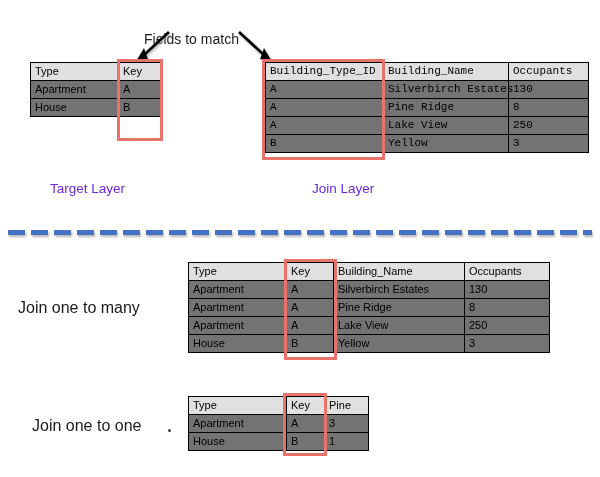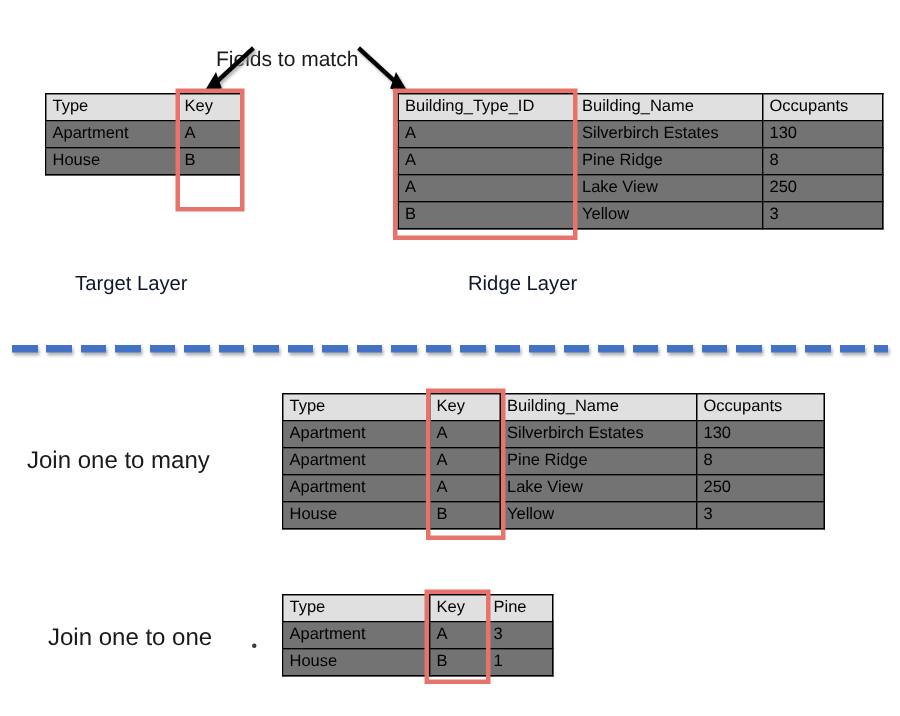--- a/index.html
+++ b/index.html
@@ -46,21 +46,21 @@
     border: 3px solid #e8736a;
     box-sizing: border-box;
     pointer-events: none;
     background: transparent;
   }
 
   
   .caption {
     position: absolute;
     font-size: 13.5px;
-    color: #0f172a;
+    color: #6d28d9;
     white-space: nowrap;
     line-height: 1;
     text-align: right;
   }
   .title-text {
     position: absolute;
     font-size: 14px;
     color: #1a1a1a;
     white-space: nowrap;
     line-height: 1;
@@ -148,21 +148,21 @@
       <td>A</td>
     </tr>
     <tr>
       <td>House</td>
       <td>B</td>
     </tr>
   </tbody>
 </table>
 <div class="hl" style="left:117px; top:59px; width:46px; height:82px;"></div>
 
-<table class="tbl" style="left:265px; top:62px; width:323px;">
+<table class="tbl" style="left:265px; top:62px; width:323px;font-family:Liberation Mono, monospace;">
   <colgroup>
       <col style="width:118px">
       <col style="width:125px">
       <col style="width:80px">
     </colgroup>
   <thead>
     <tr>
       <td>Building_Type_ID</td>
       <td>Building_Name</td>
       <td>Occupants</td>
@@ -187,21 +187,21 @@
     <tr>
       <td>B</td>
       <td>Yellow</td>
       <td>3</td>
     </tr>
   </tbody>
 </table>
 <div class="hl" style="left:262px; top:59px; width:123px; height:101px;"></div>
 
 <div class="caption" style="left:50px; top:182px;">Target Layer</div>
-<div class="caption" style="left:312px; top:182px;">Ridge Layer</div>
+<div class="caption" style="left:312px; top:182px;">Join Layer</div>
 
 <div class="divider"></div>
 
 <div class="row-label" style="left:18px; top:300px;">Join one to many</div>
 
 <table class="tbl" style="left:188px; top:262px; width:361px;">
   <colgroup>
       <col style="width:98px">
       <col style="width:47px">
       <col style="width:131px">

